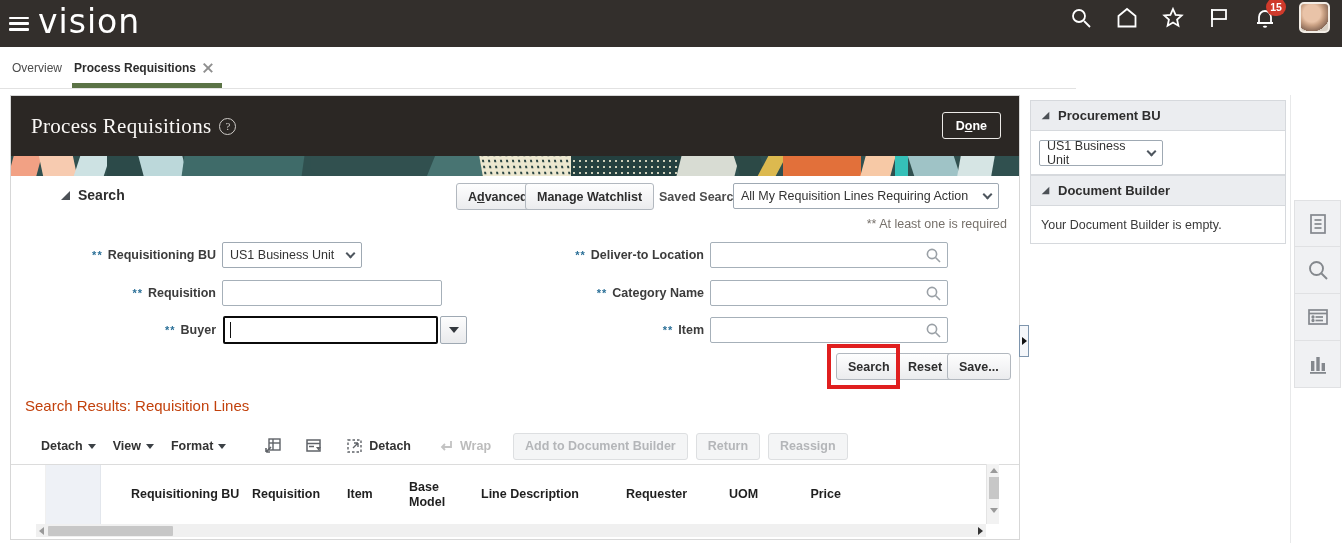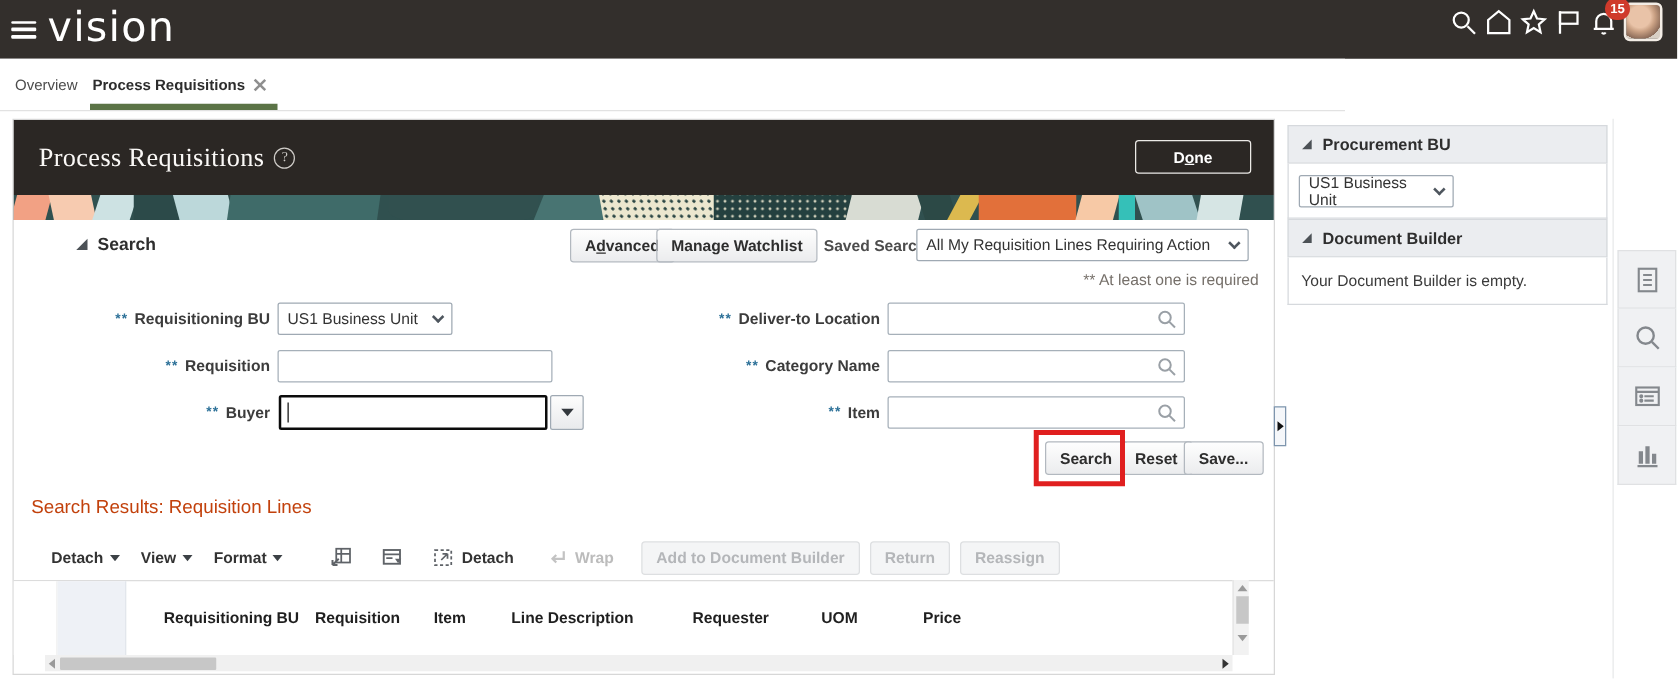--- a/index.html
+++ b/index.html
@@ -6,21 +6,21 @@
   *{box-sizing:border-box;}
   .app{position:relative;width:1342px;height:543px;overflow:hidden;
        font-family:"Liberation Sans",sans-serif;font-size:12px;color:#333;background:#fff;}
 
   
   .ghead{position:absolute;left:0;top:0;width:1342px;height:47px;background:#332f2c;display:flex;align-items:center;}
   .hamburger{width:20px;height:14px;display:flex;flex-direction:column;justify-content:space-between;margin-left:9px;cursor:pointer;}
   .hamburger span{display:block;height:2.5px;background:#fff;border-radius:1px;}
   .logo{color:#fff;font-weight:normal;font-size:33px;letter-spacing:1px;margin-left:9px;margin-top:-4px;
         font-family:"DejaVu Sans",sans-serif;}
-  .gicons{position:absolute;right:12px;top:0;height:35px;display:flex;align-items:center;gap:4px;}
+  .gicons{position:absolute;right:12px;top:0;height:35px;display:flex;align-items:center;gap:22px;}
   .gicon{width:24px;height:24px;position:relative;cursor:pointer;}
   .badge{position:absolute;left:13px;top:-8px;min-width:20px;height:18px;border-radius:10px;background:#cf3a2b;
          color:#fff;font-size:10.5px;font-weight:bold;display:flex;align-items:center;justify-content:center;padding:0 4px;}
   .avatar{width:31px;height:31px;border-radius:5px;border:2px solid #f3ede6;
           background:radial-gradient(circle at 40% 35%, #e9c3a8 0 36%, #caa184 50%, #8a6a58 75%, #d8cfc4 76%);}
 
   
   .tabbar{position:absolute;left:0;top:47px;width:1076px;height:42px;background:#fff;border-bottom:1px solid #e2e2e2;}
   .tab{position:absolute;top:0;height:41px;display:flex;align-items:center;gap:7px;cursor:pointer;}
   .tab-overview{left:12px;color:#4c4c4c;}
@@ -29,21 +29,21 @@
   .xicon{width:9px;height:9px;position:relative;opacity:.55;}
   .xicon:before,.xicon:after{content:"";position:absolute;left:4px;top:-1px;width:1.7px;height:12px;background:#333;}
   .xicon:before{transform:rotate(45deg);}.xicon:after{transform:rotate(-45deg);}
 
   
   .panel{position:absolute;left:10px;top:95px;width:1010px;height:445px;border:1px solid #d7d7d7;background:#fff;}
   .phead{position:absolute;left:0;top:0;width:100%;height:60px;background:#2b2724;display:flex;align-items:center;}
   .ptitle{font-family:"Liberation Serif",serif;font-size:21px;color:#faf8f6;margin-left:20px;letter-spacing:.3px;}
   .help{width:17px;height:17px;border:1.4px solid #cfccc8;border-radius:50%;color:#cfccc8;display:inline-flex;
         align-items:center;justify-content:center;font-size:11px;margin-left:8px;font-family:"Liberation Serif",serif;}
-  .done-btn{position:absolute;right:18px;top:16px;height:27px;padding:0 30px;background:transparent;
+  .done-btn{position:absolute;right:18px;top:16px;height:27px;padding:0 13px;background:transparent;
             border:1px solid #eceae7;border-radius:3px;color:#fff;font-weight:bold;font-size:12.5px;
             display:flex;align-items:center;cursor:pointer;}
   .mn{text-decoration:underline;}
 
   
   .banner{position:absolute;left:0;top:60px;width:1008px;height:20px;background:#30504f;overflow:hidden;}
   .banner span{position:absolute;top:-4px;height:28px;display:block;}
   .dots-dark{background-image:radial-gradient(circle,#2a4543 1.1px,transparent 1.4px);background-size:6px 6px;}
   .dots-light{background-image:radial-gradient(circle,rgba(236,231,207,.85) 1px,transparent 1.3px);background-size:6px 6px;}
 
@@ -352,20 +352,23 @@
       <div class="gsel2"></div>
       <div class="gcol" style="width:145px;padding-left:30px;">
           <span>Requisitioning BU</span>
         </div>
       <div class="gcol" style="width:95px;">
           <span>Requisition</span>
         </div>
       <div class="gcol" style="width:62px;">
           <span>Item</span>
         </div>
+      <div class="gcol" style="width:72px;">
+          <span>Base Model</span>
+        </div>
       <div class="gcol" style="width:145px;">
           <span>Line Description</span>
         </div>
       <div class="gcol" style="width:103px;">
           <span>Requester</span>
         </div>
       <div class="gcol" style="width:45px;">
           <span>UOM</span>
         </div>
       <div class="gcol" style="width:85px;justify-content:flex-end;padding-right:12px;">

